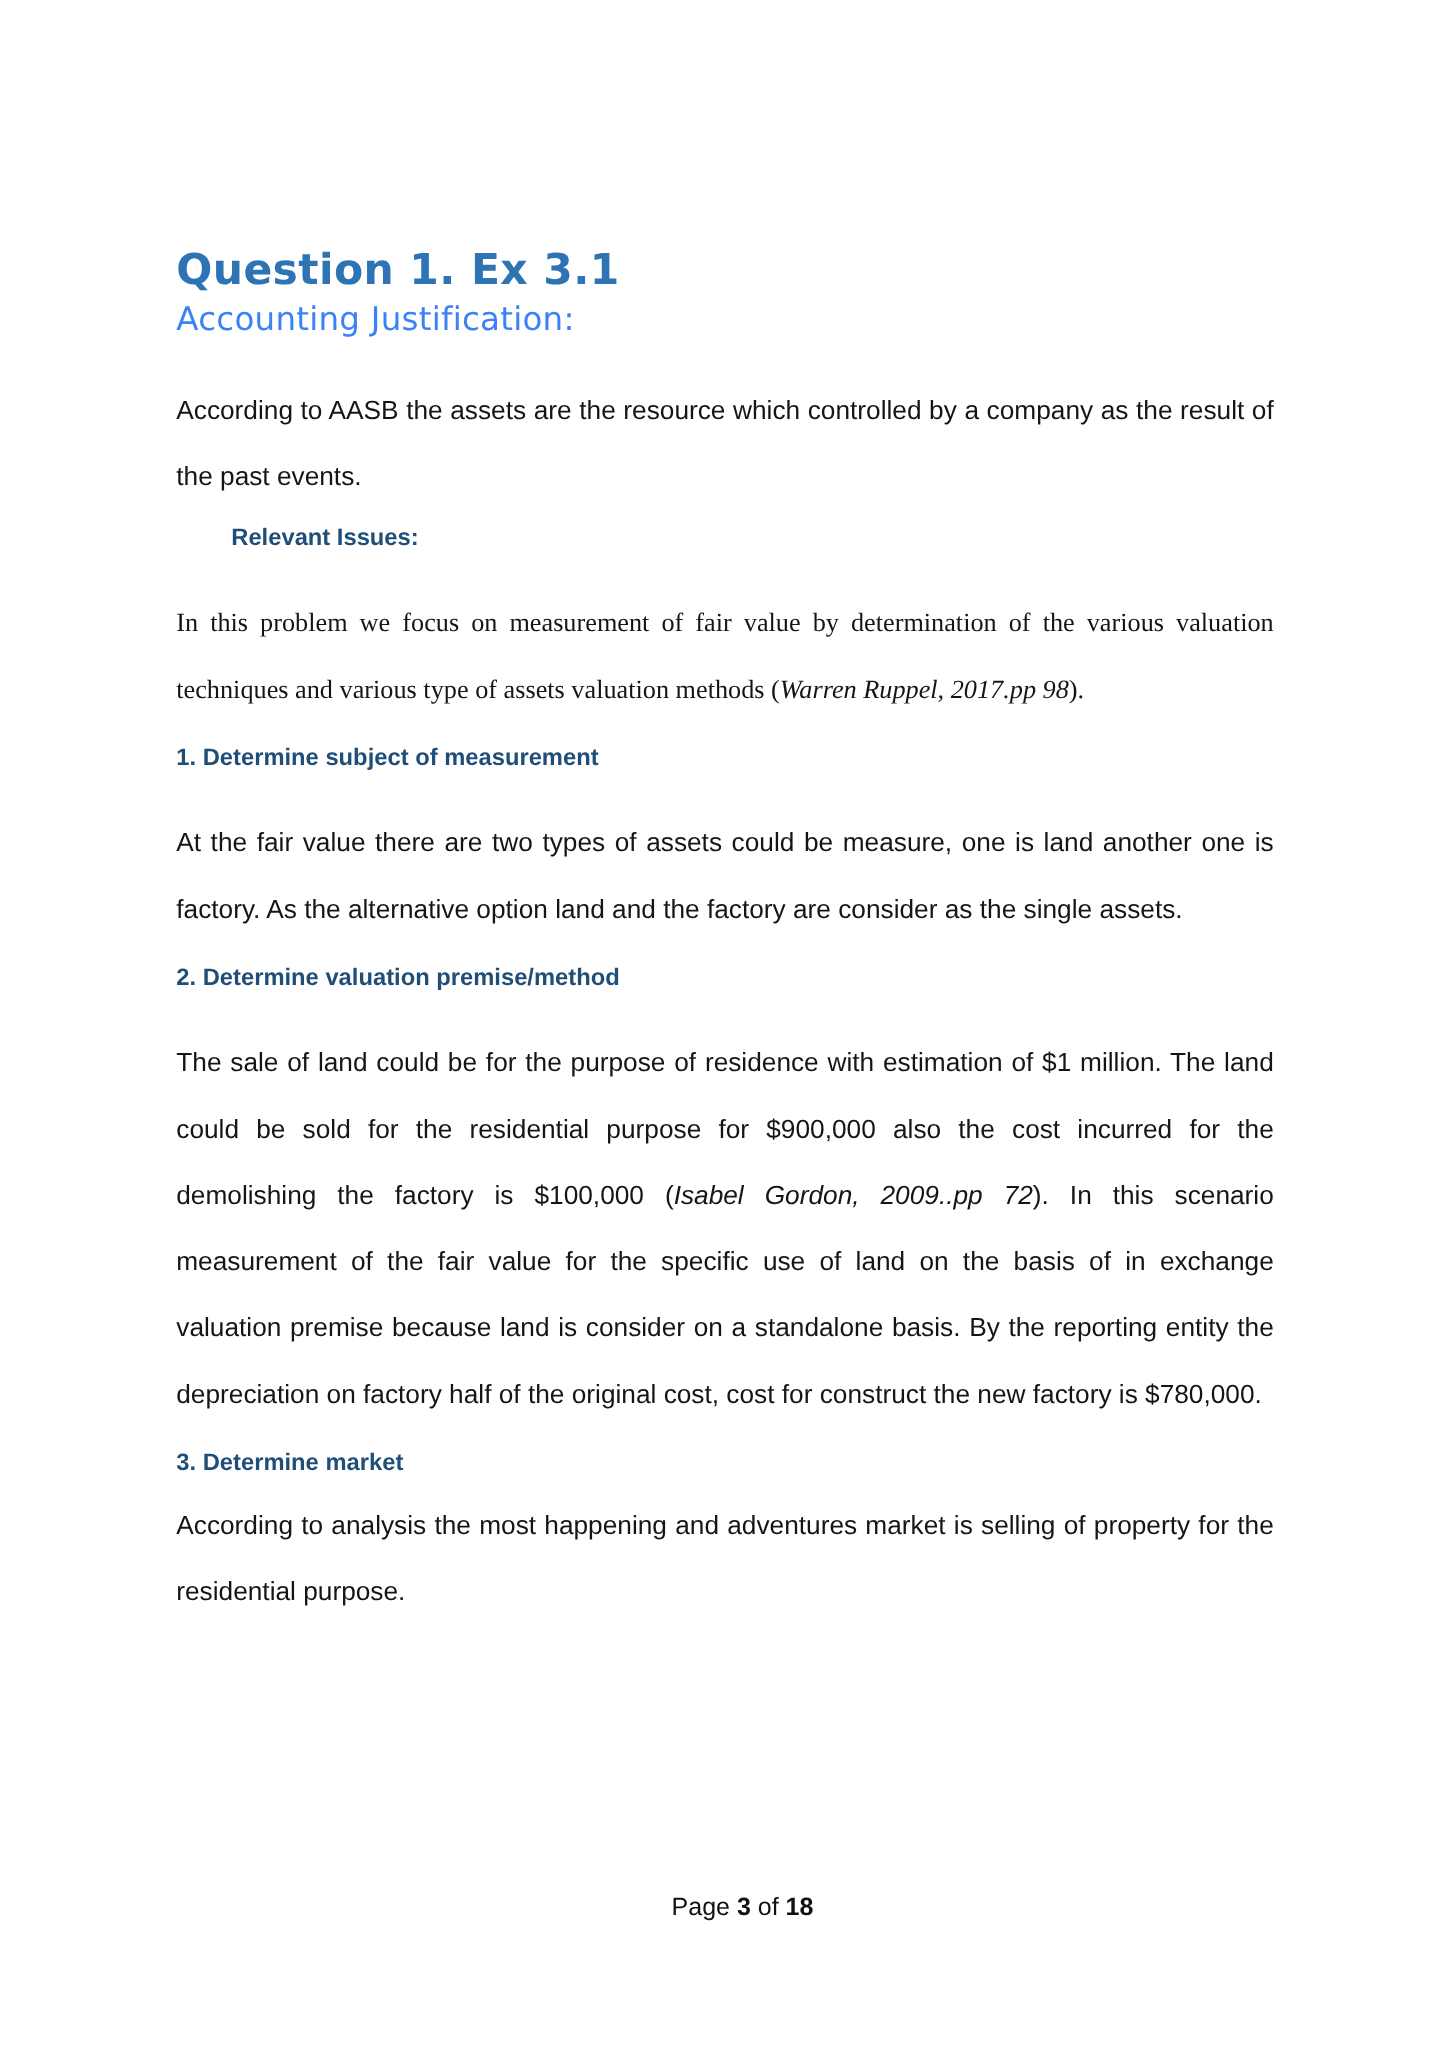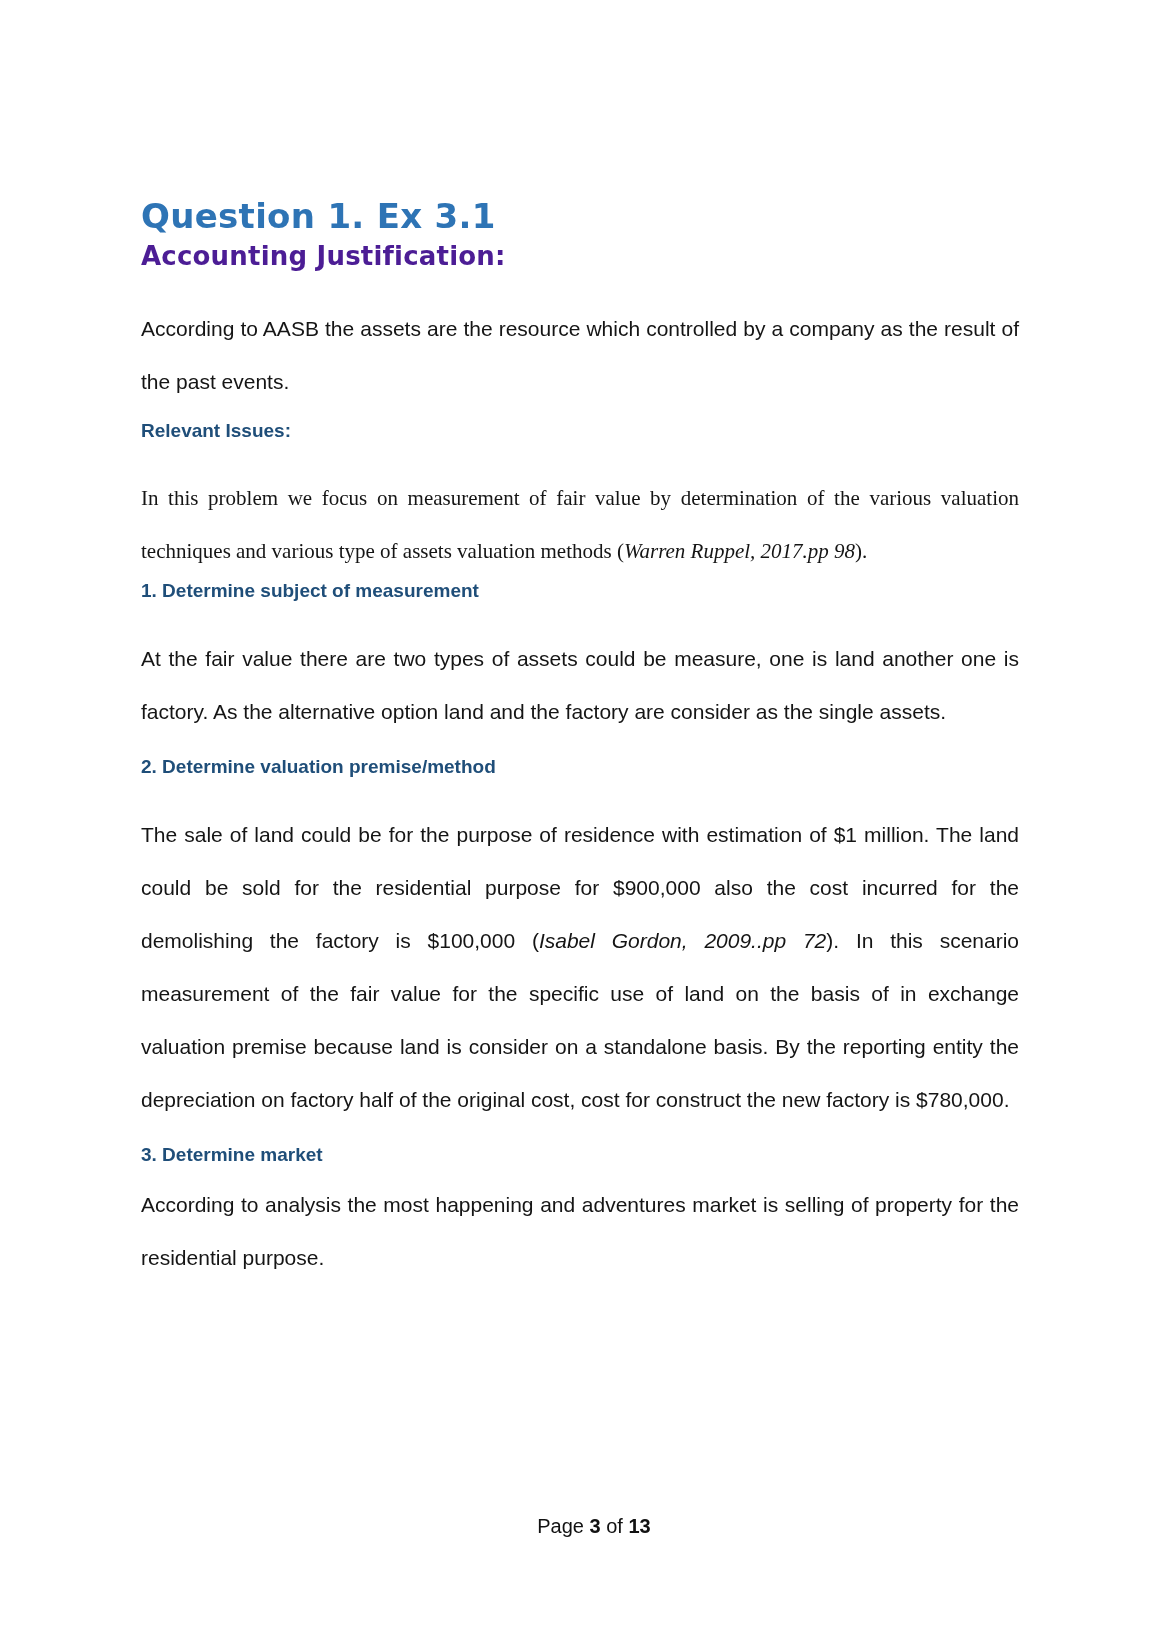--- a/index.html
+++ b/index.html
@@ -33,45 +33,45 @@
       font-family: "DejaVu Sans", sans-serif;
       font-weight: bold;
       font-size: 34px;
       line-height: 40px;
       color: #2e74b5;
       letter-spacing: 0.3px;
     }
     .h-subtitle {
       margin: 4px 0 0 0;
       font-family: "DejaVu Sans", sans-serif;
-      font-weight: bold;
+      font-weight: normal;
       font-size: 26px;
       line-height: 32px;
-      color: #4c1d95;
+      color: #3b82f6;
       letter-spacing: 0.2px;
     }
     .para {
       margin: 0;
       font-size: 21px;
       line-height: 53px;
       text-align: justify;
       color: #151515;
     }
     .para em { font-style: italic; }
     .section-h {
       margin: 0;
       font-weight: bold;
       font-size: 19px;
       line-height: 26px;
       color: #1f4e79;
     }
     .p1 { margin-top: 30px; }
-    .sh-rel { margin-top: 10px; }
+    .sh-rel { margin-top: 10px; margin-left: 44px; }
     .p2 { margin-top: 28px; font-family: Liberation Serif, serif; }
-    .sh-1 { }
+    .sh-1 { margin-top: 16px; }
     .p3 { margin-top: 28px; }
     .sh-2 { margin-top: 16px; }
     .p4 { margin-top: 28px; }
     .sh-3 { margin-top: 16px; }
     .p5 { margin-top: 10px; }
     .footer {
       position: absolute;
       left: 0;
       width: 1158px;
       top: 1512px;
@@ -106,15 +106,15 @@
 
     <h3 class="section-h sh-3">3. Determine market</h3>
     <p class="para p5">According to analysis the most happening and adventures market is selling of property for the residential purpose.</p>
 
   </div>
 
   <div class="footer">
     <span>Page</span>
     <b>3</b>
     <span>of</span>
-    <b>13</b>
+    <b>18</b>
   </div>
 </div>
 
 </body></html>

